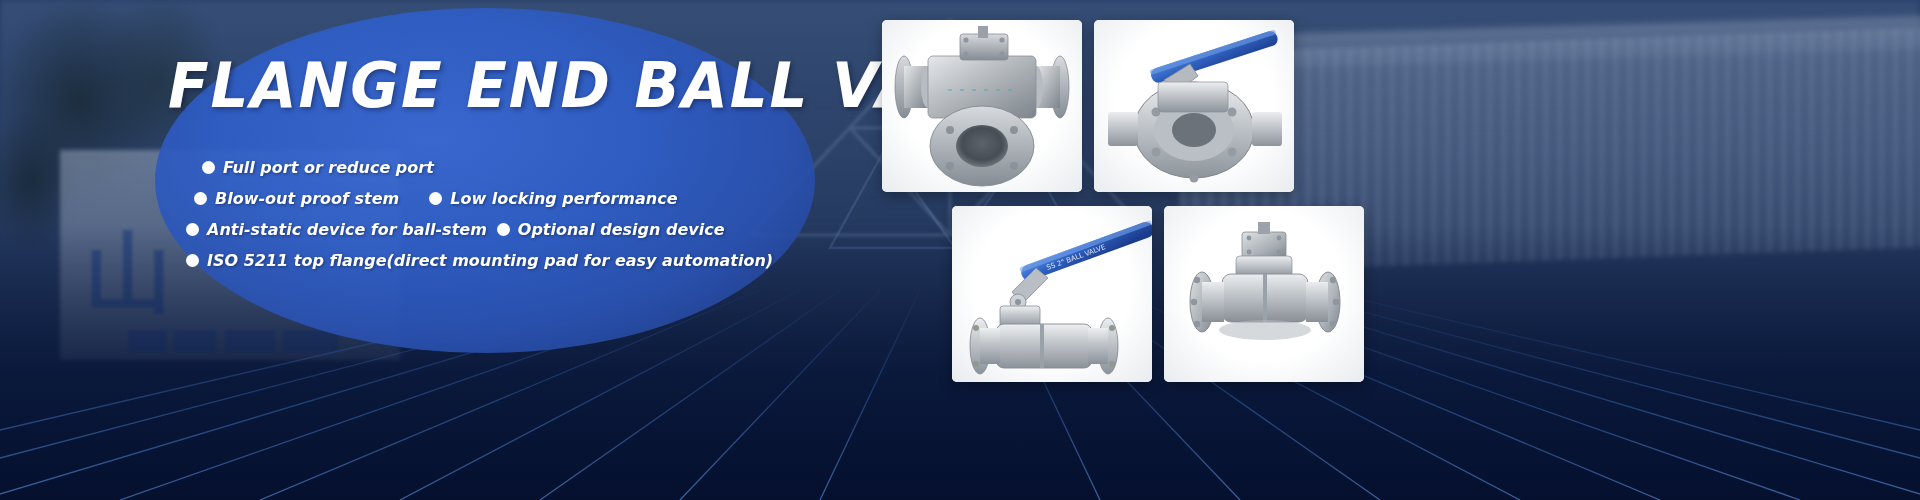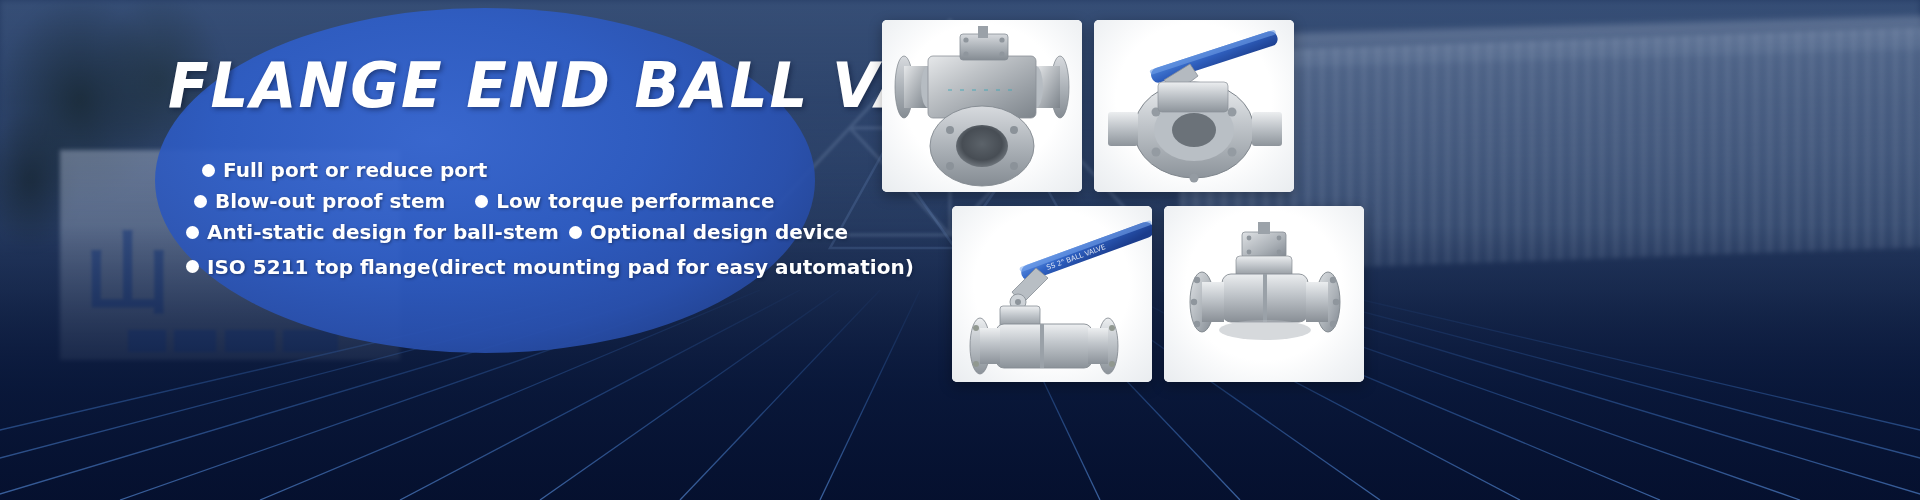--- a/index.html
+++ b/index.html
@@ -170,42 +170,43 @@
   }
   .bullet-row {
     display: flex;
     align-items: baseline;
     height: 31px;
     white-space: nowrap;
   }
   .bullet-row.r1 { padding-left: 16px; }
   .bullet-row.r2 { padding-left: 8px; }
   .bullet-row.r3 { padding-left: 0px; }
-  .bullet-row.r4 { padding-left: 0px; align-items: center; }
+  .bullet-row.r4 { padding-left: 0px; }
 
   .bullet-item {
     display: inline-flex;
     align-items: center;
     white-space: nowrap;
   }
   .dot {
     display: inline-block;
     width: 13px;
     height: 13px;
     border-radius: 50%;
     background: #ffffff;
     margin-right: 8px;
     flex: none;
     position: relative;
     top: 0px;
   }
   .bullet-text {
     font-family: "DejaVu Sans", sans-serif;
-    font-size: 20px;
+    font-size: 16px;
     font-weight: bold;
+    font-style: italic;
     color: #ffffff;
     letter-spacing: 0px;
     text-shadow: 1px 1px 3px rgba(8,20,50,0.5);
   }
   .gap-a { width: 10px; flex: none; }
   .gap-b { width: 30px; flex: none; }
   .gap-c { width: 12px; flex: none; }
 
   
   .photo {
@@ -325,28 +326,28 @@
     </div>
 
     <div class="bullet-row r2">
       <span class="bullet-item">
         <span class="dot"></span>
         <span class="bullet-text">Blow-out proof stem</span>
       </span>
       <span class="gap-b"></span>
       <span class="bullet-item">
         <span class="dot"></span>
-        <span class="bullet-text">Low torque performance</span>
+        <span class="bullet-text">Low locking performance</span>
       </span>
     </div>
 
     <div class="bullet-row r3">
       <span class="bullet-item">
         <span class="dot"></span>
-        <span class="bullet-text">Anti-static design for ball-stem</span>
+        <span class="bullet-text">Anti-static device for ball-stem</span>
       </span>
       <span class="gap-a"></span>
       <span class="bullet-item">
         <span class="dot"></span>
         <span class="bullet-text">Optional design device</span>
       </span>
     </div>
 
     <div class="bullet-row r4">
       <span class="bullet-item">

